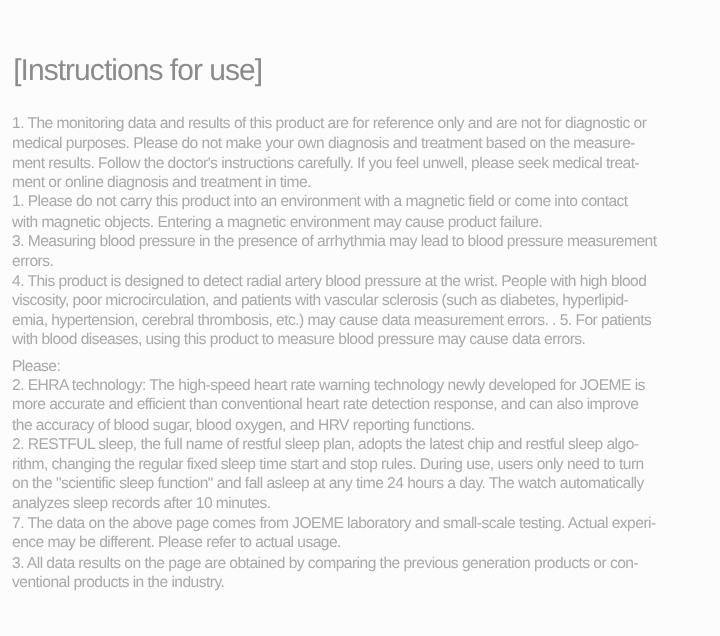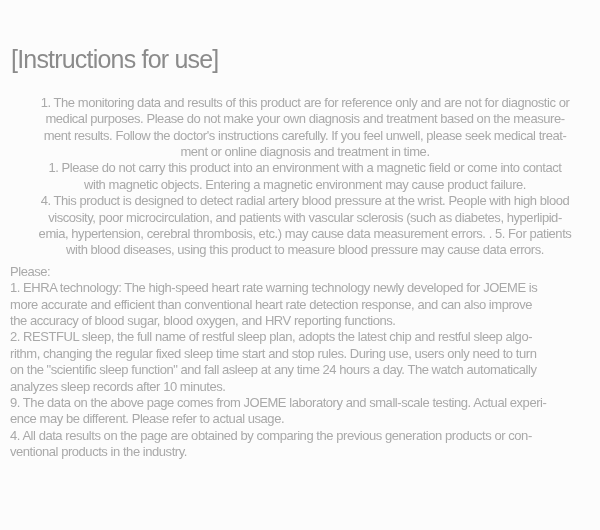--- a/index.html
+++ b/index.html
@@ -24,21 +24,20 @@
   .doc-title {
     font-size: 25px;
     font-weight: 400;
     letter-spacing: -0.8px;
     line-height: 1.15;
     color: var(--title_text);
     margin-left: 1px;
   }
   .body-block {
     margin-top: 21px;
-    text-align: center;
   }
   .doc p {
     font-size: 13px;
     letter-spacing: -0.45px;
     line-height: 16.4px;
     color: var(--body_text);
     white-space: pre;
   }
   .remark-block {
     margin-top: 5px;
@@ -50,33 +49,35 @@
 <main class="doc">
   <h1 class="doc-title">[Instructions for use]</h1>
 
   <section class="body-block">
     <p>1. The monitoring data and results of this product are for reference only and are not for diagnostic or
 medical purposes. Please do not make your own diagnosis and treatment based on the measure-
 ment results. Follow the doctor's instructions carefully. If you feel unwell, please seek medical treat-
 ment or online diagnosis and treatment in time.</p>
     <p>1. Please do not carry this product into an environment with a magnetic field or come into contact
 with magnetic objects. Entering a magnetic environment may cause product failure.</p>
+    <p>3. Measuring blood pressure in the presence of arrhythmia may lead to blood pressure measurement
+errors.</p>
     <p>4. This product is designed to detect radial artery blood pressure at the wrist. People with high blood
 viscosity, poor microcirculation, and patients with vascular sclerosis (such as diabetes, hyperlipid-
 emia, hypertension, cerebral thrombosis, etc.) may cause data measurement errors. . 5. For patients
 with blood diseases, using this product to measure blood pressure may cause data errors.</p>
   </section>
 
   <section class="remark-block">
     <p>Please:</p>
-    <p>1. EHRA technology: The high-speed heart rate warning technology newly developed for JOEME is
+    <p>2. EHRA technology: The high-speed heart rate warning technology newly developed for JOEME is
 more accurate and efficient than conventional heart rate detection response, and can also improve
 the accuracy of blood sugar, blood oxygen, and HRV reporting functions.</p>
     <p>2. RESTFUL sleep, the full name of restful sleep plan, adopts the latest chip and restful sleep algo-
 rithm, changing the regular fixed sleep time start and stop rules. During use, users only need to turn
 on the "scientific sleep function" and fall asleep at any time 24 hours a day. The watch automatically
 analyzes sleep records after 10 minutes.</p>
-    <p>9. The data on the above page comes from JOEME laboratory and small-scale testing. Actual experi-
+    <p>7. The data on the above page comes from JOEME laboratory and small-scale testing. Actual experi-
 ence may be different. Please refer to actual usage.</p>
-    <p>4. All data results on the page are obtained by comparing the previous generation products or con-
+    <p>3. All data results on the page are obtained by comparing the previous generation products or con-
 ventional products in the industry.</p>
   </section>
 </main>
 
 </body></html>

